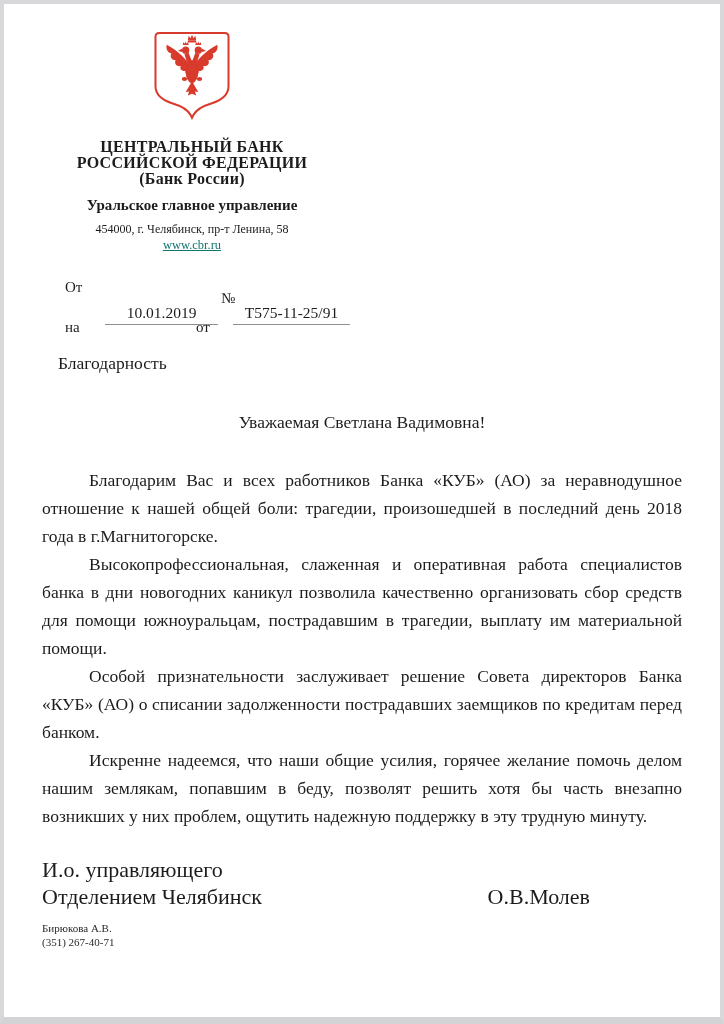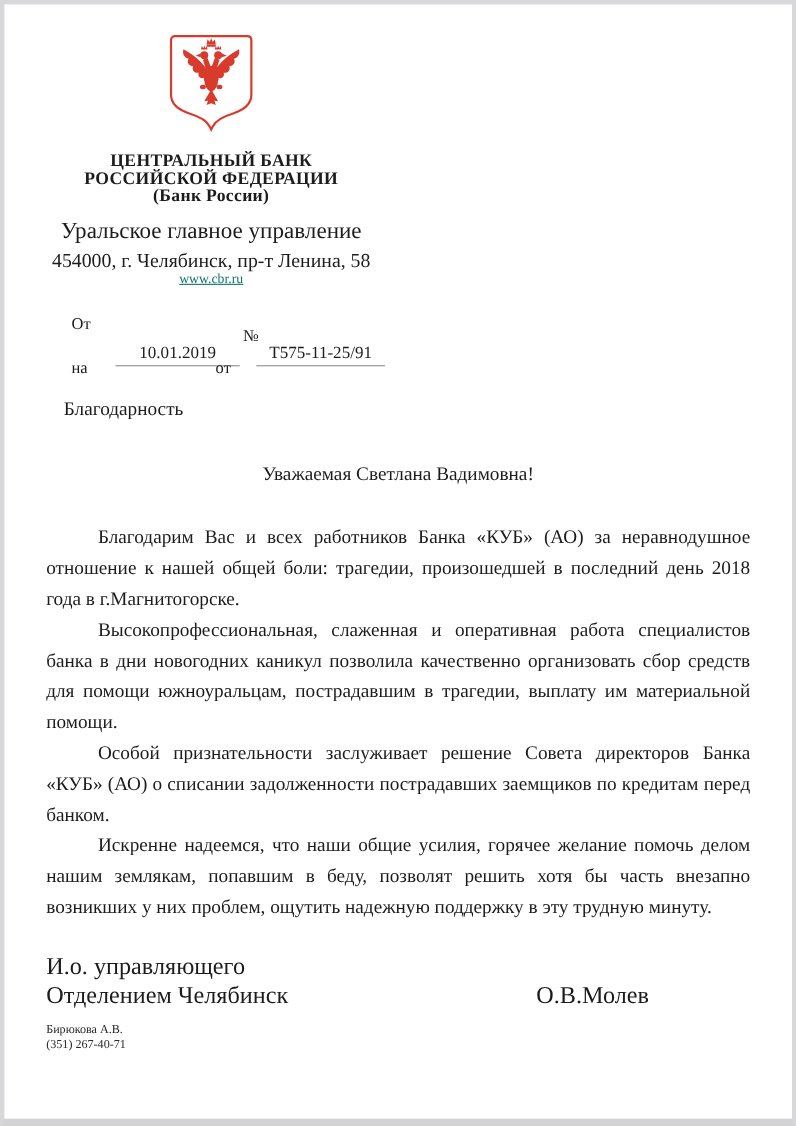--- a/index.html
+++ b/index.html
@@ -16,23 +16,23 @@
     overflow: hidden;
   }
   .content { padding: 26px 38px 0 38px; }
 
   
   .header-row { display: flex; align-items: flex-start; }
   .lh-left { width: 300px; text-align: center; flex: none; }
   .emblem { display: block; margin: 0 auto; }
   .org-block { margin-top: 15px; }
   .org-line { font-size: 16px; line-height: 16px; font-weight: bold; letter-spacing: 0.3px; }
-  .division { margin-top: 10px; font-size: 21px; font-weight: normal; }
+  .division { margin-top: 10px; font-size: 15px; font-weight: bold; }
   .branch { margin-top: 10px; font-size: 15.5px; font-weight: bold; }
-  .address { margin-top: 8px; font-size: 18px; line-height: 15px; font-family: Liberation Serif, serif; }
+  .address { margin-top: 8px; font-size: 12px; line-height: 15px; font-family: Liberation Serif, serif; }
   .website-wrap { margin-top: 1px; font-size: 12.5px; line-height: 15px; }
   .website { color: #0f766e; text-decoration: underline; cursor: pointer; }
 
   .lh-right { margin-left: 28px; flex: 1; }
   .channel { font-size: 14.5px; line-height: 17px; }
   .recipient { margin-top: 20px; padding-left: 12px; font-size: 17px; line-height: 22px; }
 
   
   .ref-block { margin-top: 26px; font-size: 15px; }
   .ref-row1 { position: relative; height: 31px; }

